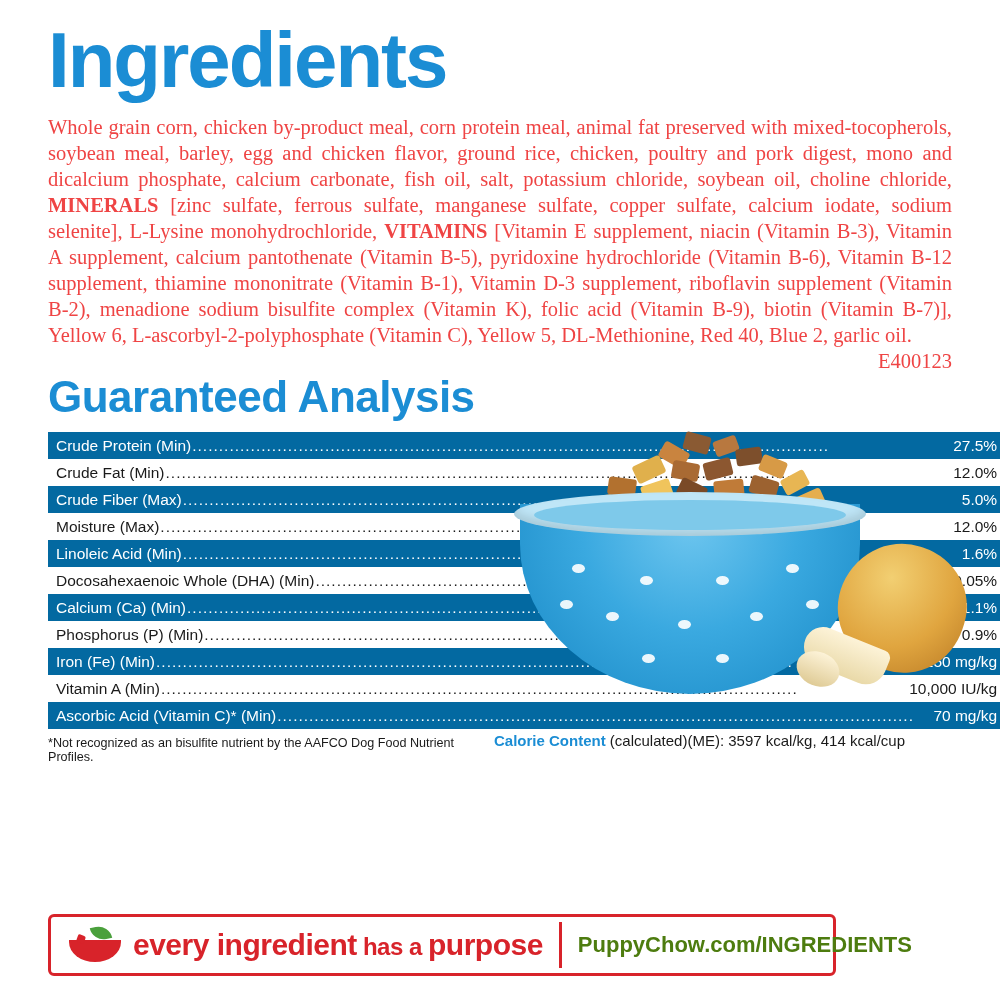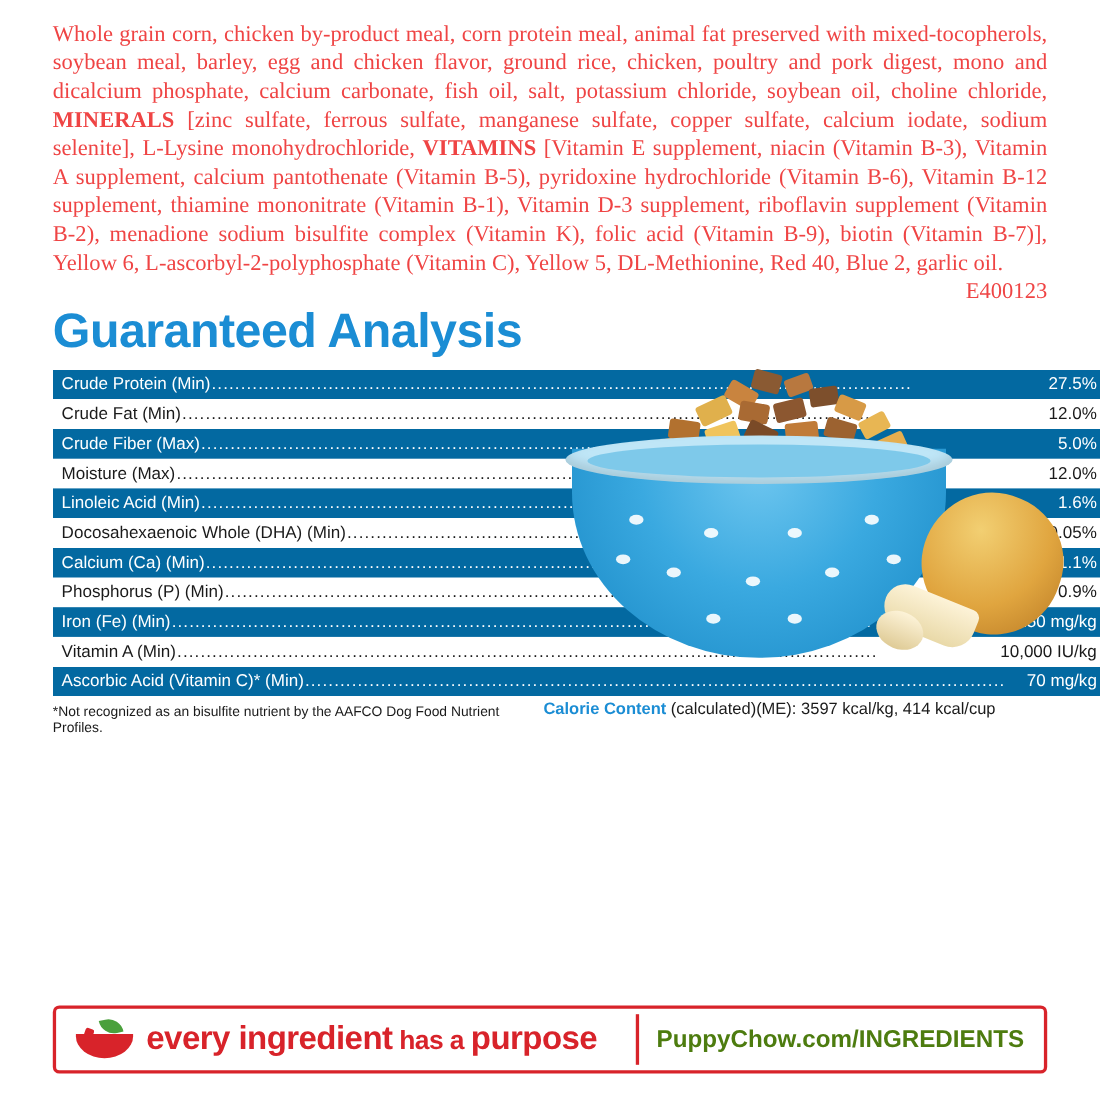--- a/index.html
+++ b/index.html
@@ -216,21 +216,21 @@
   }
   .calorie .hl {
     color: #1b8dd4;
     font-weight: bold;
   }
   
   .footer {
     position: absolute;
     left: 48px;
     bottom: 24px;
-    width: 904px;
+    width: 788px;
     height: 62px;
     border: 3px solid #d8232a;
     border-radius: 6px;
     display: flex;
     align-items: center;
     box-sizing: border-box;
     background: #ffffff;
   }
   .footer-left {
     display: flex;
@@ -290,20 +290,21 @@
     font-weight: bold;
     color: #4d7c0f;
     white-space: nowrap;
   }
 </style>
 </head>
 <body>
 
 <div class="page">
 
+  <h1 class="ingredients-title">Ingredients</h1>
 
   <p class="ingredients-body">
     <span>Whole grain corn, chicken by-product meal, corn protein meal, animal fat preserved with mixed-tocopherols, soybean meal, barley, egg and chicken flavor, ground rice, chicken, poultry and pork digest, mono and dicalcium phosphate, calcium carbonate, fish oil, salt, potassium chloride, soybean oil, choline chloride, </span><b>MINERALS</b><span> [zinc sulfate, ferrous sulfate, manganese sulfate, copper sulfate, calcium iodate, sodium selenite], L-Lysine monohydrochloride, </span><b>VITAMINS</b><span> [Vitamin E supplement, niacin (Vitamin B-3), Vitamin A supplement, calcium pantothenate (Vitamin B-5), pyridoxine hydrochloride (Vitamin B-6), Vitamin B-12 supplement, thiamine mononitrate (Vitamin B-1), Vitamin D-3 supplement, riboflavin supplement (Vitamin B-2), menadione sodium bisulfite complex (Vitamin K), folic acid (Vitamin B-9), biotin (Vitamin B-7)], Yellow 6, L-ascorbyl-2-polyphosphate (Vitamin C), Yellow 5, DL-Methionine, Red 40, Blue 2, garlic oil.</span><span class="code">E400123</span>
   </p>
 
   <h2 class="ga-title">Guaranteed Analysis</h2>
 
   <div class="lower">
 
     <div class="ga-col">

